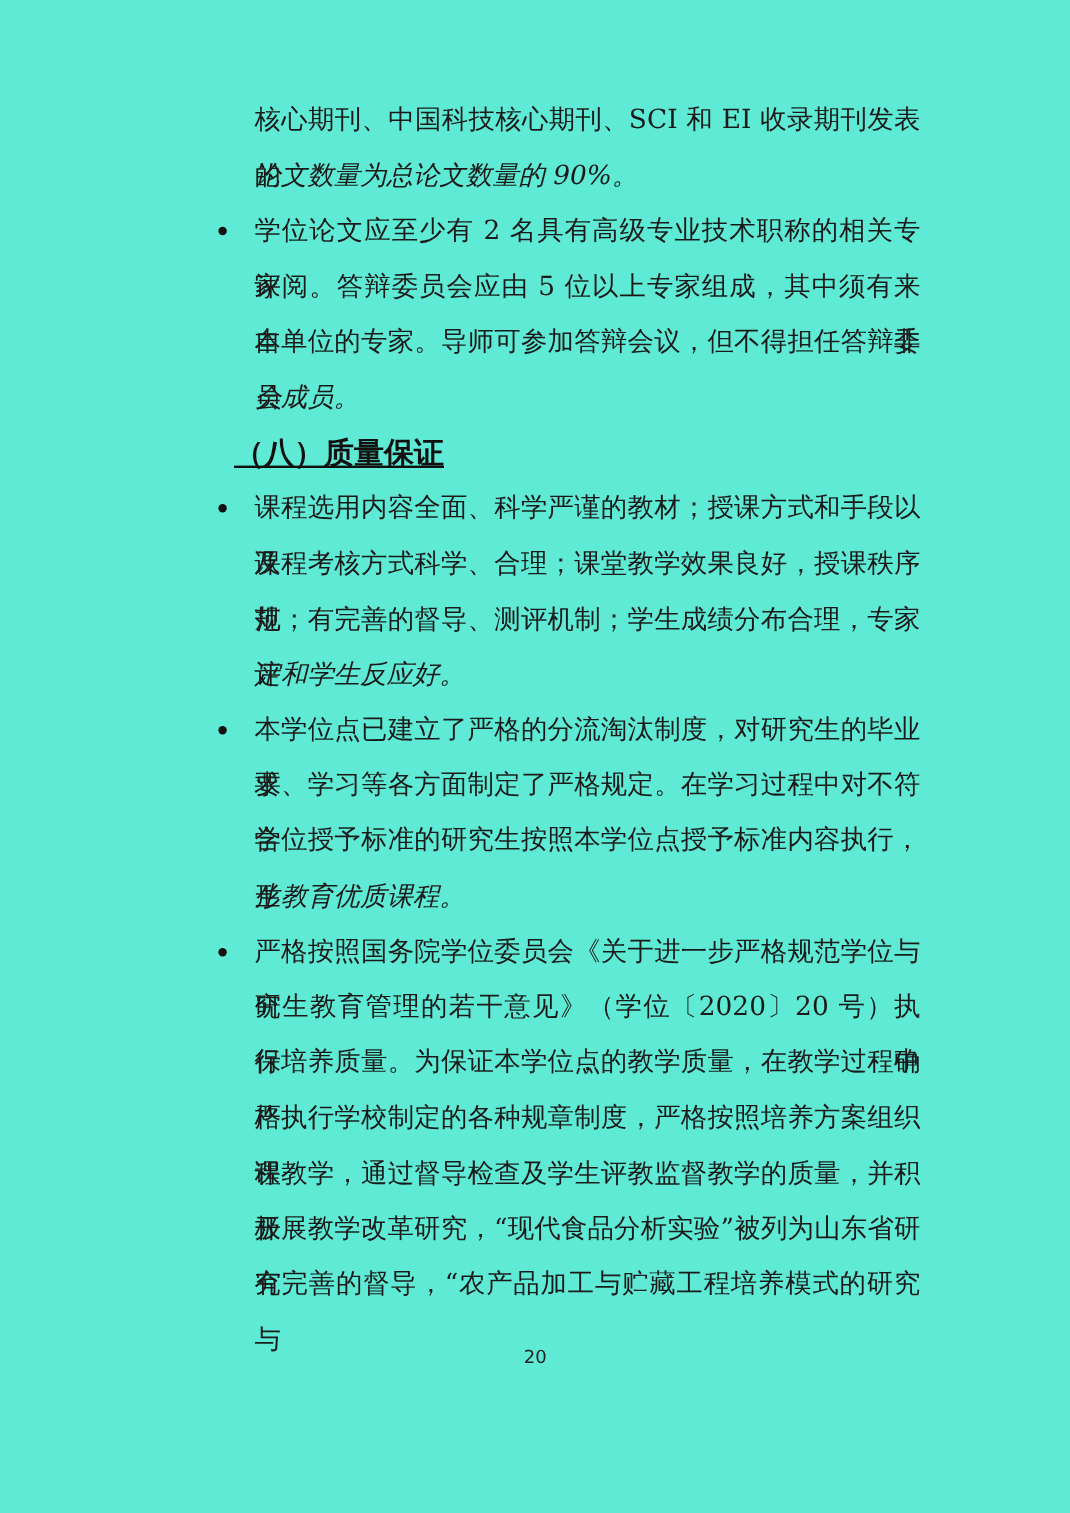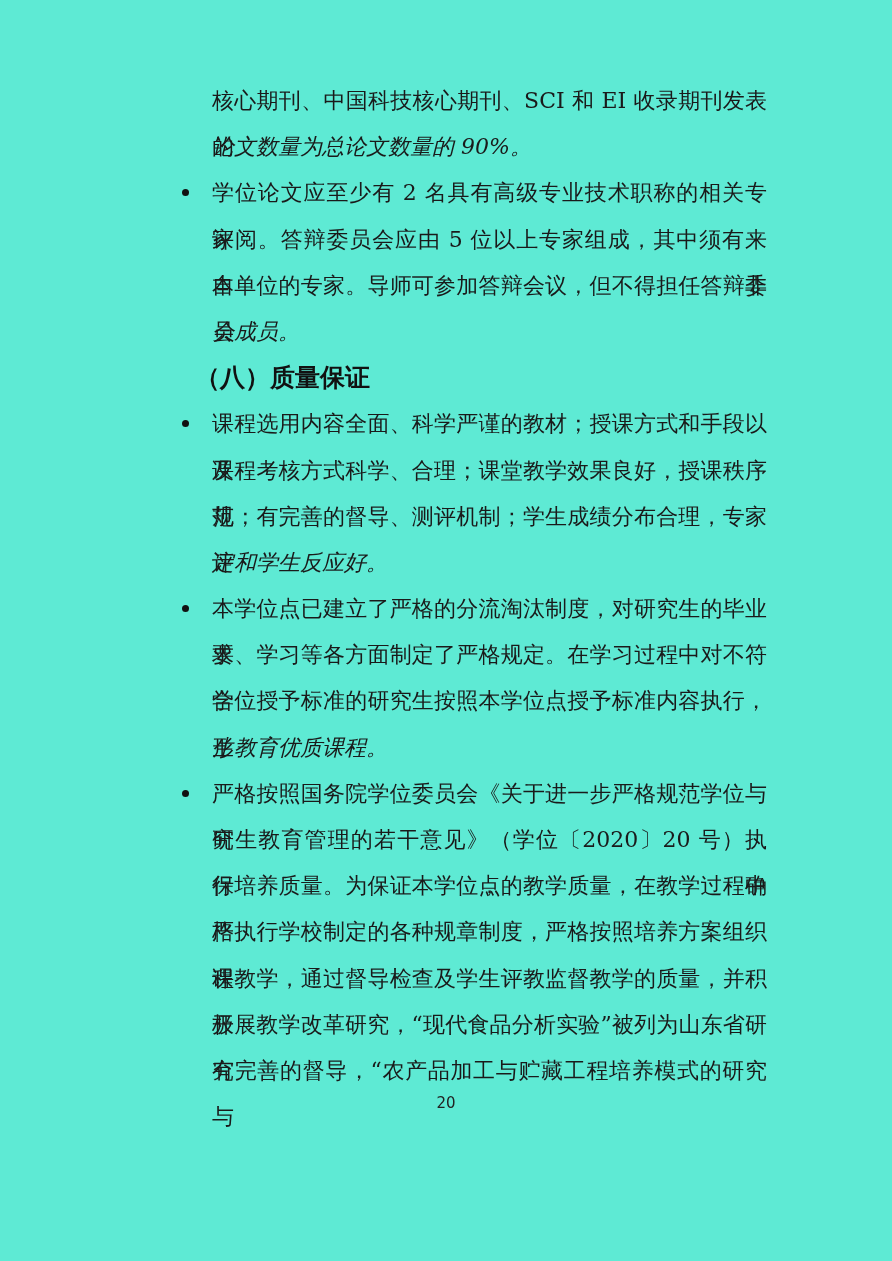--- a/index.html
+++ b/index.html
@@ -48,24 +48,25 @@
     background: #111111;
   }
   .heading-line {
     margin-left: 195px;
     height: 46.2px;
     line-height: 46.2px;
     font-size: 25px;
     font-weight: bold;
     font-family: "DejaVu Sans", sans-serif;
     color: #111111;
+    text-decoration: underline;
   }
   .page-number {
     position: absolute;
-    top: 1094px;
+    top: 1122px;
     left: 0;
     width: 100%;
     text-align: center;
     font-size: 15px;
     font-family: "DejaVu Sans", sans-serif;
     color: #222222;
   }
 </style>
 </head>
 <body>

